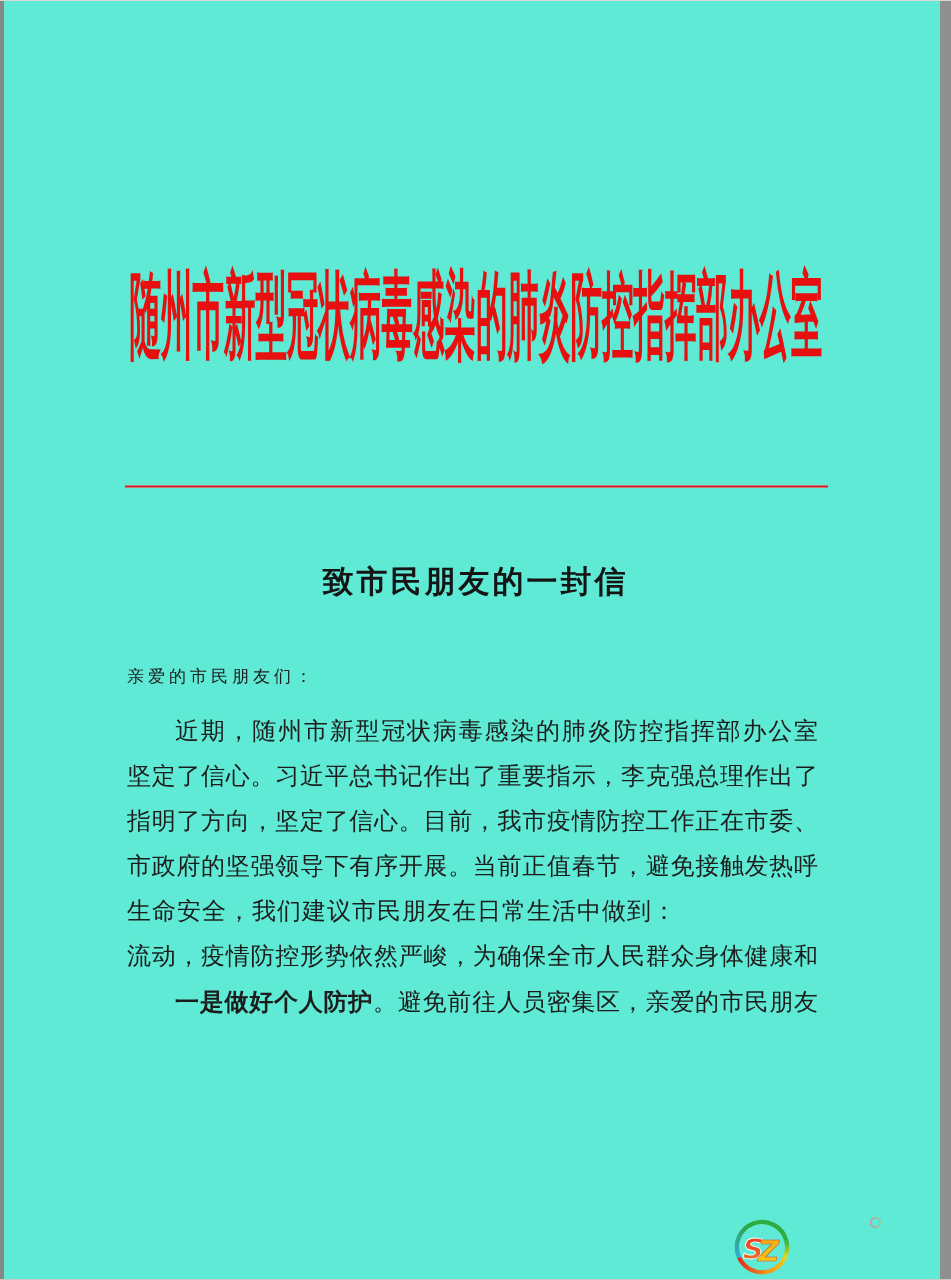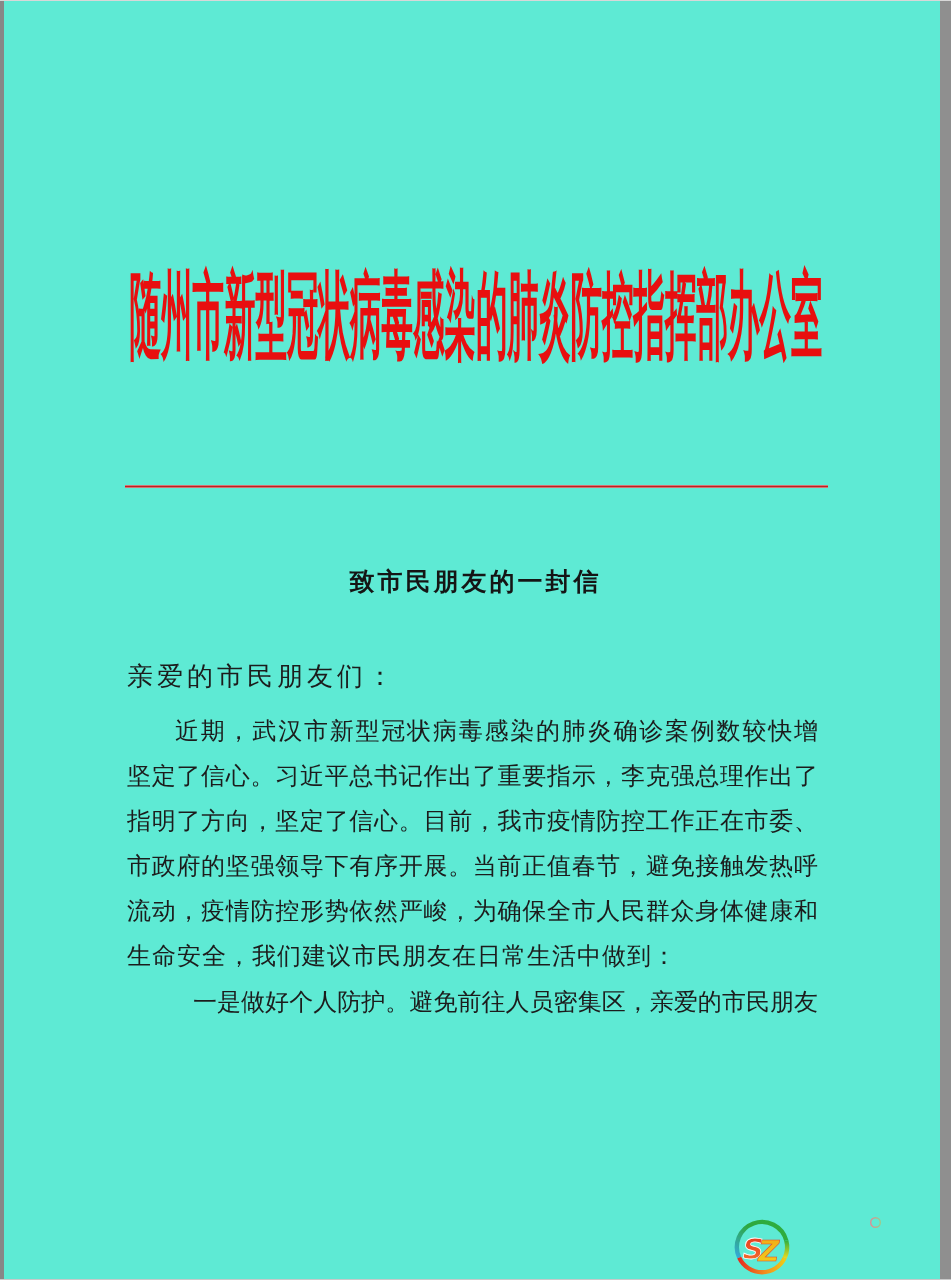--- a/index.html
+++ b/index.html
@@ -24,42 +24,41 @@
     white-space:nowrap;letter-spacing:0;
     transform:scale(0.358,1.08);
     font-family:"Liberation Serif", serif;
   }
   .divider{
     position:absolute;left:125px;top:485px;width:703px;height:3px;
     background:linear-gradient(#e59a9a,#b92222,#e59a9a);
   }
   .letter-title{
     position:absolute;left:0;top:562px;width:951px;height:40px;
-    text-align:center;font-size:25px;font-weight:700;color:#151515;
+    text-align:center;font-size:31px;font-weight:700;color:#151515;
     letter-spacing:3px;line-height:40px;
   }
   .salutation{
     position:absolute;left:127px;top:654px;width:691px;height:45px;
-    font-size:26px;line-height:45px;color:#1c1c1c;letter-spacing:4px;
+    font-size:17px;line-height:45px;color:#1c1c1c;letter-spacing:4px;
   }
   .letter-body{
     position:absolute;left:127px;top:709px;width:691px;
     color:#1c1c1c;
   }
   .letter-body .bline{
     height:45px;line-height:45px;font-size:24px;
     text-align:justify;text-align-last:justify;
     overflow:hidden;
   }
   .letter-body .bline.no-fill{text-align-last:left;letter-spacing:1px;}
   .letter-body .bline.indent{padding-left:48px;}
   .letter-body .lead-bold{
-    font-weight:400;
+    font-weight:700;
     font-family:"Liberation Sans", sans-serif;
-    margin-left:18px;
   }
   .logo{position:absolute;left:733px;top:1218px;width:58px;height:58px;}
   .mini-ring{position:absolute;left:869px;top:1216px;width:13px;height:13px;}
 </style>
 </head>
 <body>
 
 <div class="page">
 
   <div class="edge-left"></div>
@@ -71,26 +70,26 @@
     <span class="org">随州市新型冠状病毒感染的肺炎防控指挥部办公室</span>
   </div>
 
   <div class="divider"></div>
 
   <div class="letter-title">致市民朋友的一封信</div>
 
   <div class="salutation">亲爱的市民朋友们：</div>
 
   <div class="letter-body" id="letter-body">
-      <div class="bline indent"><span>近期，武汉市新型冠状病毒感染的肺炎确诊案例数较快增</span></div>
+      <div class="bline indent"><span>近期，随州市新型冠状病毒感染的肺炎防控指挥部办公室</span></div>
       <div class="bline"><span>坚定了信心。习近平总书记作出了重要指示，李克强总理作出了重</span></div>
       <div class="bline"><span>指明了方向，坚定了信心。目前，我市疫情防控工作正在市委、</span></div>
       <div class="bline"><span>市政府的坚强领导下有序开展。当前正值春节，避免接触发热呼</span></div>
+      <div class="bline no-fill"><span>生命安全，我们建议市民朋友在日常生活中做到：</span></div>
       <div class="bline"><span>流动，疫情防控形势依然严峻，为确保全市人民群众身体健康和</span></div>
-      <div class="bline no-fill"><span>生命安全，我们建议市民朋友在日常生活中做到：</span></div>
       <div class="bline indent"><span class="lead-bold">一是做好个人防护</span><span>。避免前往人员密集区，亲爱的市民朋友们</span></div>
     </div>
 
   <svg class="logo" viewBox="0 0 60 60" xmlns="http://www.w3.org/2000/svg">
     <defs>
       <linearGradient id="gTop" x1="0" y1="1" x2="1" y2="0">
         <stop offset="0" stop-color="#35aadd"></stop>
         <stop offset="0.55" stop-color="#2ea83e"></stop>
         <stop offset="1" stop-color="#2faf3f"></stop>
       </linearGradient>

